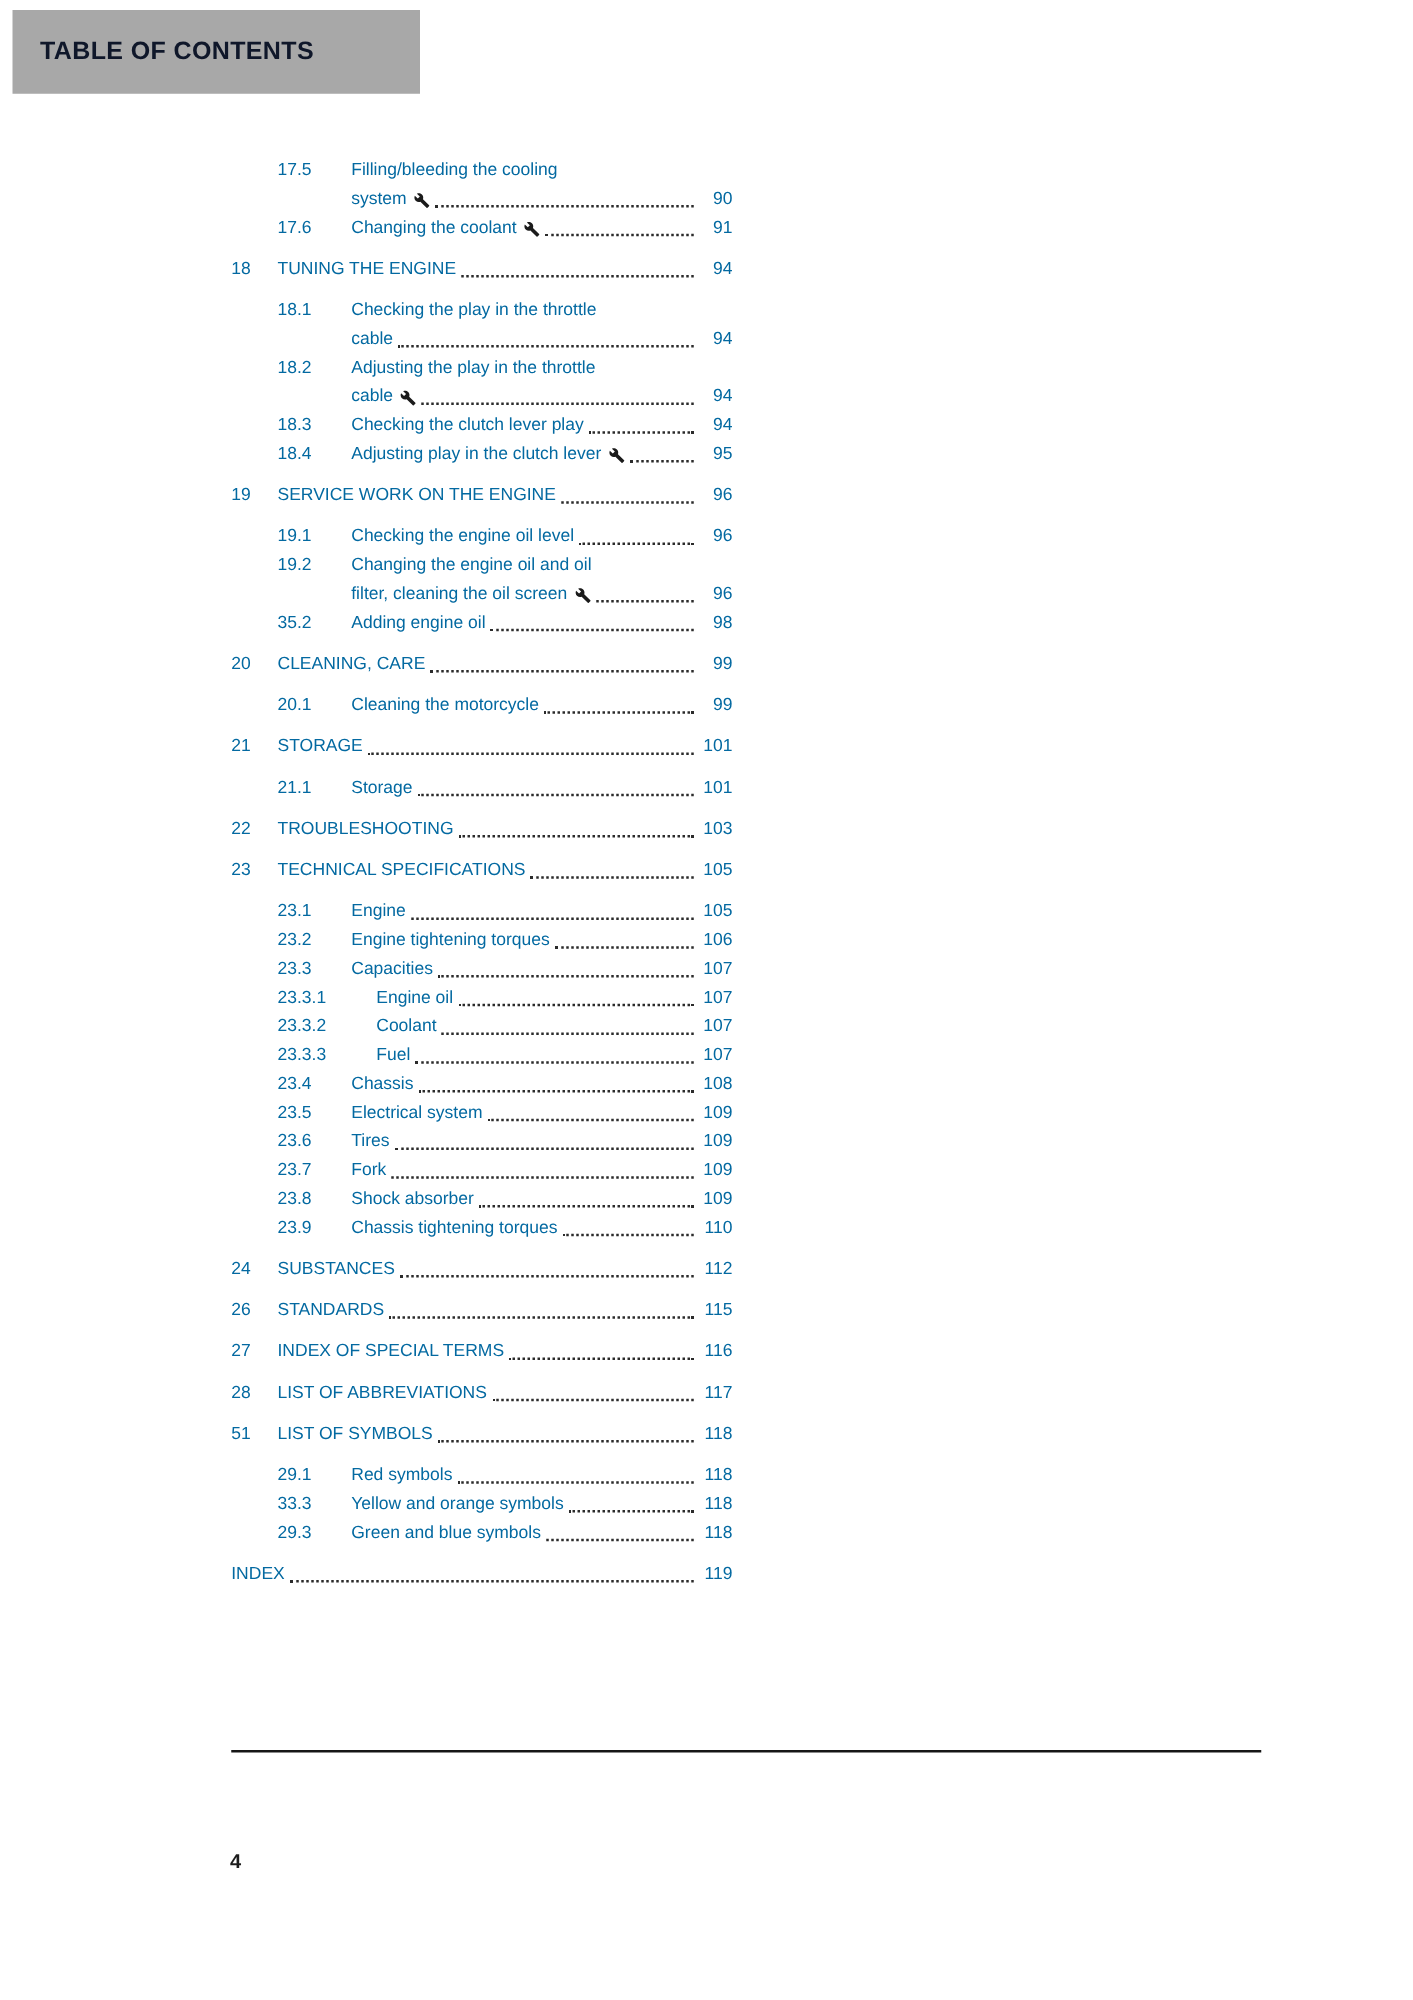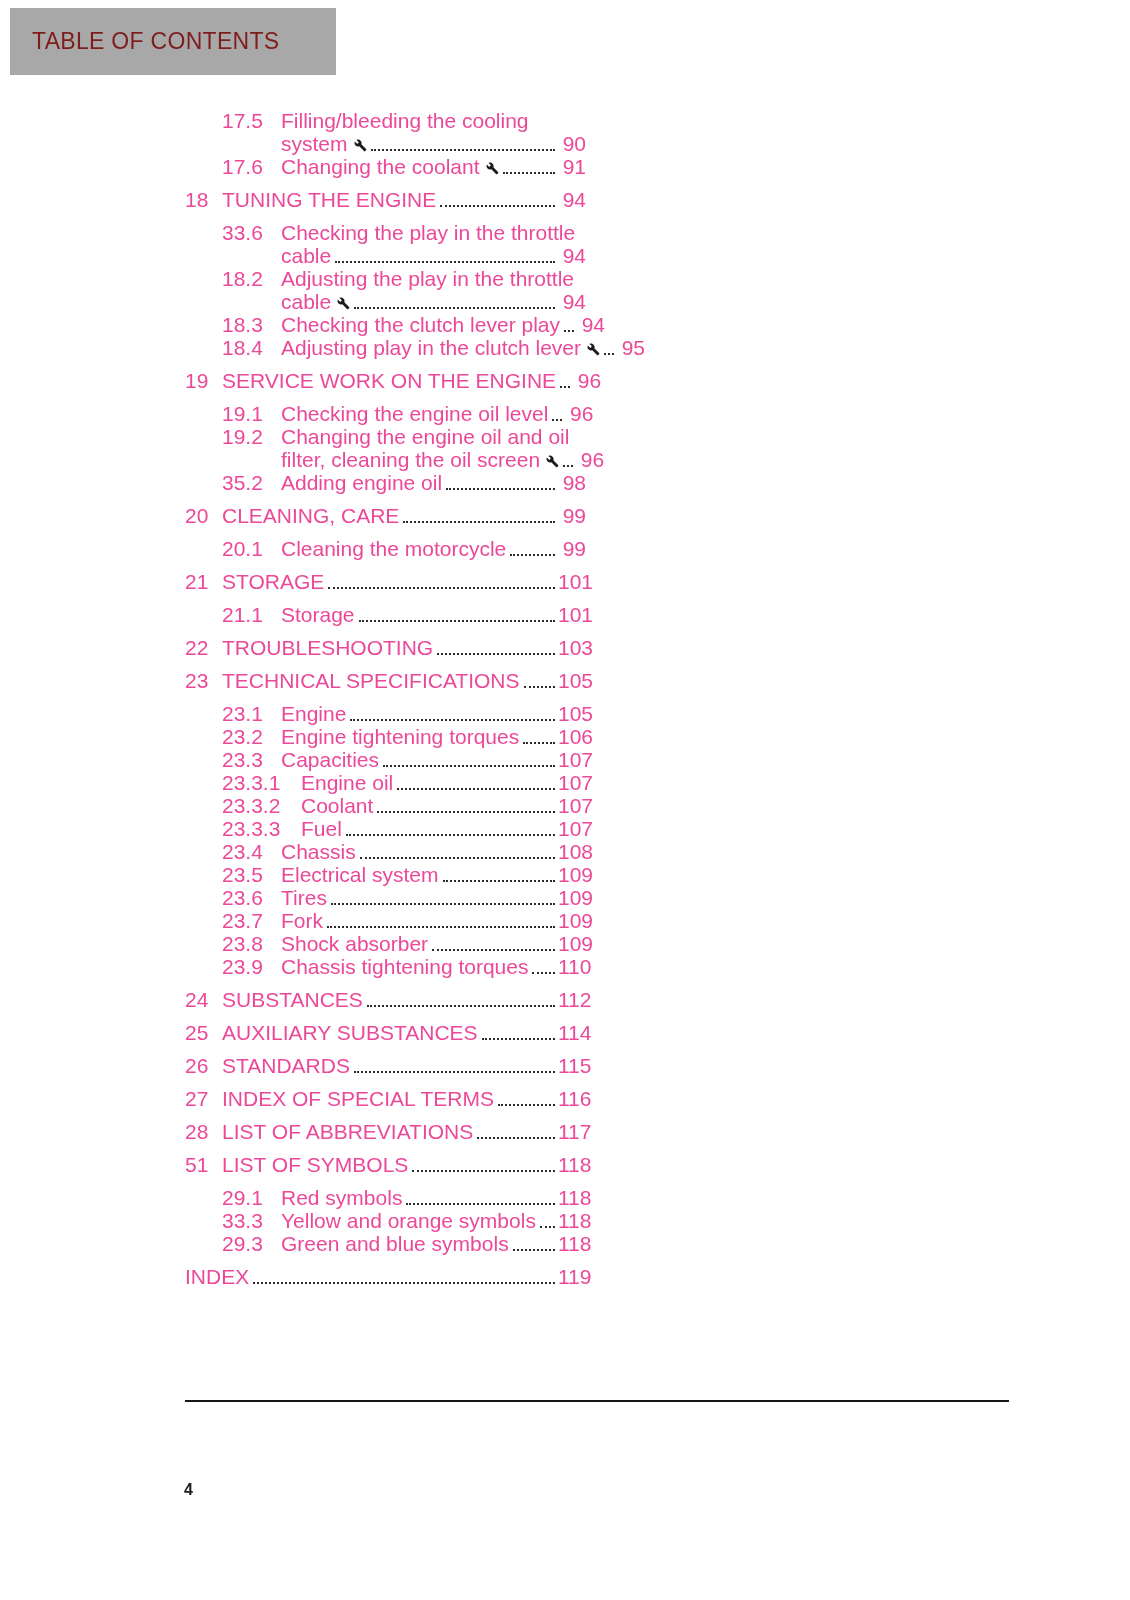--- a/index.html
+++ b/index.html
@@ -5,26 +5,26 @@
   html,body{margin:0;padding:0;}
   body{
     width:1130px;height:1600px;position:relative;background:#ffffff;
     font-family:"Liberation Sans",sans-serif;color:#2b2b2b;overflow:hidden;
   }
   .header-box{
     position:absolute;left:10px;top:8px;width:326px;height:67px;
     background:#a8a8a8;display:flex;align-items:center;
   }
   .header-box h1{
-    margin:0 0 0 22px;font-size:23px;font-weight:normal;color:#7f1d1d;
+    margin:0 0 0 22px;font-size:20px;font-weight:bold;color:#0f172a;
     letter-spacing:.3px;white-space:nowrap;
   }
   .toc{
-    position:absolute;left:185px;top:109px;width:401px;
-    font-size:21px;line-height:23px;color:#ec4899;
+    position:absolute;left:185px;top:124px;width:401px;
+    font-size:14px;line-height:23px;color:#0369a1;
   }
   .entry{margin:0;}
   .entry.lvl0,.entry.lvl1{margin:10px 0;}
   .line{display:flex;align-items:flex-end;}
   .num{flex:none;display:inline-block;}
   .lvl1 .num{width:37px;}
   .lvl2 .num{width:59px;}
   .lvl3 .num{width:79px;}
   .lvl2 .line,.lvl3 .line{padding-left:37px;}
   .lvl2 .line.cont{padding-left:96px;}
@@ -79,21 +79,21 @@
     <div class="entry lvl1">
       <div class="line">
         <span class="num">18</span>
         <span class="txt">TUNING THE ENGINE</span>
         <span class="leader"></span>
         <span class="pagecol">94</span>
       </div>
     </div>
     <div class="entry lvl2">
       <div class="line">
-        <span class="num">33.6</span>
+        <span class="num">18.1</span>
         <span class="txt">Checking the play in the throttle</span>
       </div>
       <div class="line cont">
         <span class="txt">cable</span>
         <span class="leader"></span>
         <span class="pagecol">94</span>
       </div>
     </div>
     <div class="entry lvl2">
       <div class="line">
@@ -309,28 +309,20 @@
         <span class="leader"></span>
         <span class="pagecol">110</span>
       </div>
     </div>
     <div class="entry lvl1">
       <div class="line">
         <span class="num">24</span>
         <span class="txt">SUBSTANCES</span>
         <span class="leader"></span>
         <span class="pagecol">112</span>
-      </div>
-    </div>
-    <div class="entry lvl1">
-      <div class="line">
-        <span class="num">25</span>
-        <span class="txt">AUXILIARY SUBSTANCES</span>
-        <span class="leader"></span>
-        <span class="pagecol">114</span>
       </div>
     </div>
     <div class="entry lvl1">
       <div class="line">
         <span class="num">26</span>
         <span class="txt">STANDARDS</span>
         <span class="leader"></span>
         <span class="pagecol">115</span>
       </div>
     </div>

